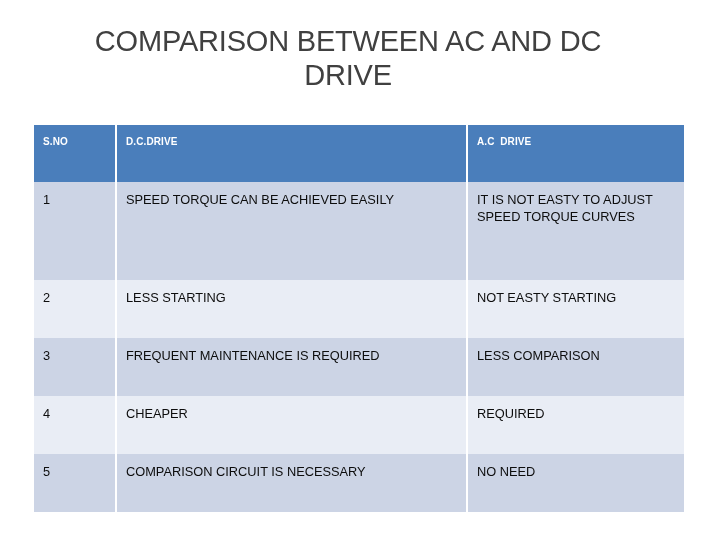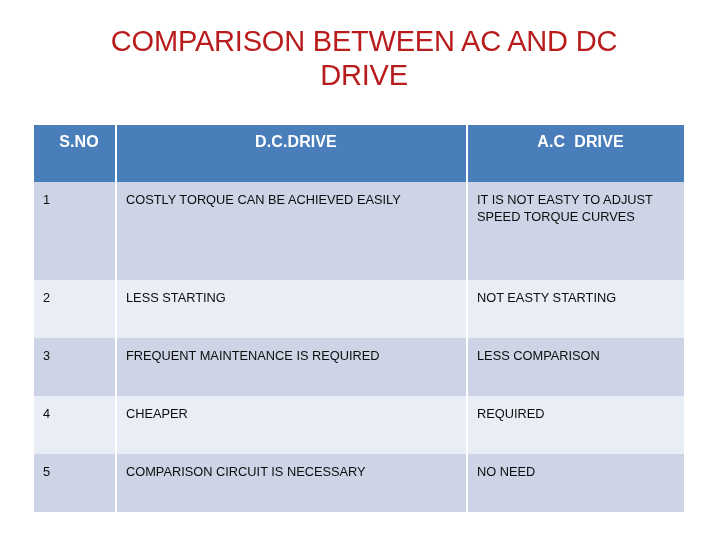--- a/index.html
+++ b/index.html
@@ -19,29 +19,29 @@
     position: relative;
     width: 720px;
     height: 540px;
     background: #ffffff;
     box-sizing: border-box;
   }
 
   
   .slide-title {
     position: absolute;
-    left: 40px;
+    left: 24px;
     top: 24px;
     width: 648px;
     text-align: center;
     font-family: "Liberation Sans", sans-serif;
     font-size: 29px;
     line-height: 34px;
     font-weight: 400;
-    color: #b91c1c;
+    color: #404040;
     letter-spacing: -0.2px;
     white-space: pre-line;
   }
 
   
   .cmp-table {
     position: absolute;
     left: 34px;
     top: 125px;
     width: 650px;
@@ -69,26 +69,25 @@
     border-right: 0;
   }
 
   
   .cmp-table thead tr {
     background: #4a7ebb;
   }
   .cmp-table thead th {
     height: 57px;
     color: #ffffff;
-    font-size: 16px;
+    font-size: 10px;
     font-weight: 700;
     line-height: 15px;
     letter-spacing: 0.1px;
     white-space: pre;
-    text-align: center;
   }
 
   
   .cmp-table tbody td {
     color: #0d0d0d;
     font-size: 12.8px;
     font-weight: 400;
     line-height: 17px;
   }
   .cmp-table tbody tr.band-dark  { background: #ccd4e5; }
@@ -116,21 +115,21 @@
     <thead>
       <tr>
         <th>S.NO</th>
         <th>D.C.DRIVE</th>
         <th>A.C  DRIVE</th>
       </tr>
     </thead>
     <tbody>
       <tr class="band-dark row-tall">
         <td class="cell-sno">1</td>
-        <td>COSTLY TORQUE CAN BE ACHIEVED EASILY</td>
+        <td>SPEED TORQUE CAN BE ACHIEVED EASILY</td>
         <td>IT IS NOT EASTY TO ADJUST SPEED TORQUE CURVES</td>
       </tr>
       <tr class="band-light row-std">
         <td class="cell-sno">2</td>
         <td>LESS STARTING</td>
         <td>NOT EASTY STARTING</td>
       </tr>
       <tr class="band-dark row-std">
         <td class="cell-sno">3</td>
         <td>FREQUENT MAINTENANCE IS REQUIRED</td>

